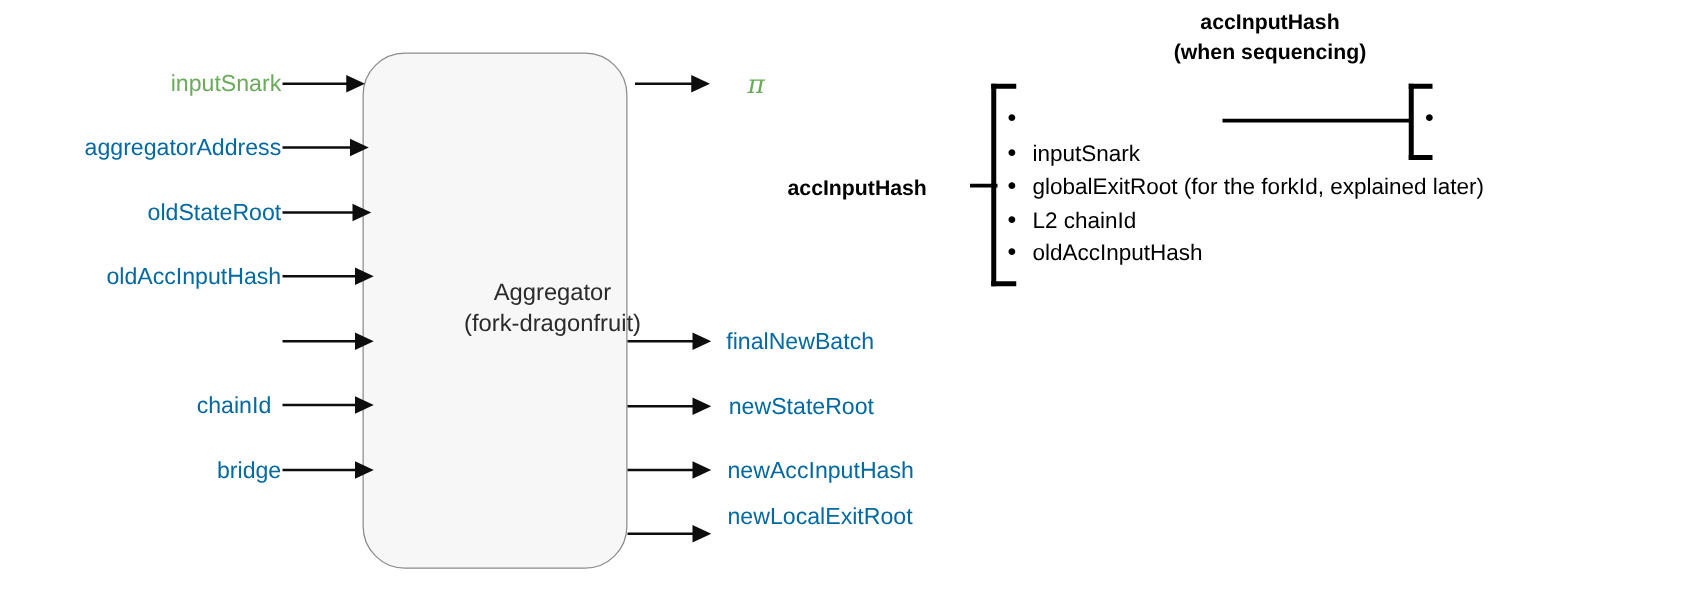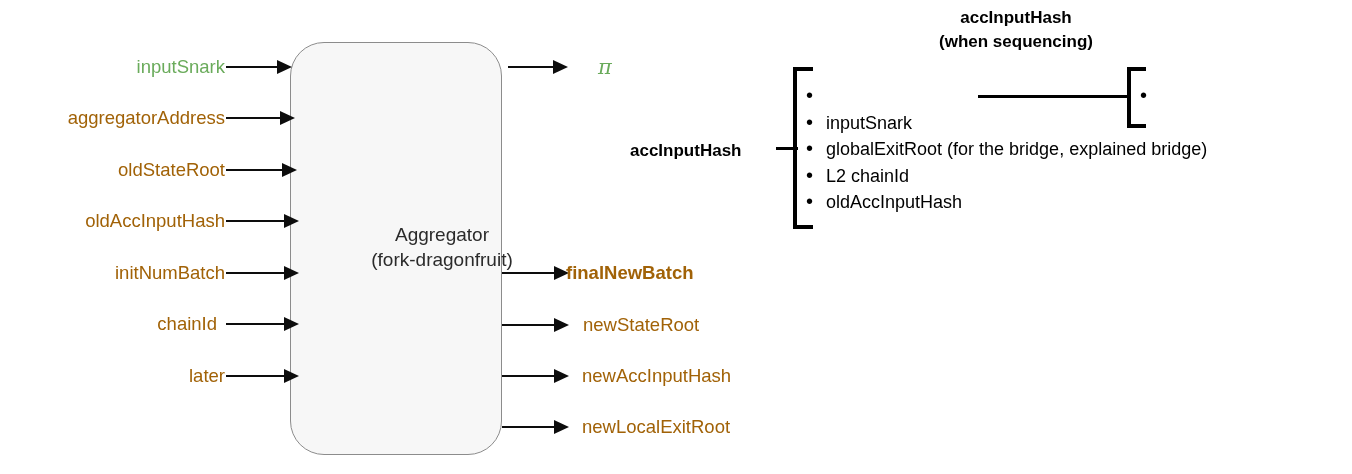--- a/index.html
+++ b/index.html
@@ -52,21 +52,21 @@
     border-top: 7.5px solid transparent;
     border-bottom: 7.5px solid transparent;
     border-left: 15px solid #0d0d0d;
   }
 
   
   .io-label {
     font-size: 18.5px;
     line-height: 22px;
     white-space: nowrap;
-    color: #a16207;
+    color: #0369a1;
   }
   .io-label.green { color: #6aab5b; }
   .io-label.right-align { text-align: right; }
   .pi-symbol {
     font-family: "DejaVu Serif", serif;
     font-size: 21px;
     color: #6aab5b;
     font-style: italic;
   }
 
@@ -162,51 +162,50 @@
   <div class="abs arrow-head" style="left:280px; top:110.5px;"></div>
 
   <div class="abs io-label right-align" style="left:20px; top:159px; width:205px; padding-right:13px;">oldStateRoot</div>
   <div class="abs arrow-line" style="left:226px; top:168.8px; width:58px;"></div>
   <div class="abs arrow-head" style="left:282px; top:162.5px;"></div>
 
   <div class="abs io-label right-align" style="left:20px; top:210px; width:205px; padding-right:13px;">oldAccInputHash</div>
   <div class="abs arrow-line" style="left:226px; top:219.8px; width:60px;"></div>
   <div class="abs arrow-head" style="left:284px; top:213.5px;"></div>
 
-  <div class="abs io-label right-align" style="left:20px; top:262px; width:205px; padding-right:13px;">initNumBatch</div>
   <div class="abs arrow-line" style="left:226px; top:271.8px; width:60px;"></div>
   <div class="abs arrow-head" style="left:284px; top:265.5px;"></div>
 
   <div class="abs io-label right-align" style="left:12px; top:313px; width:205px; padding-right:13px;">chainId</div>
   <div class="abs arrow-line" style="left:226px; top:322.8px; width:60px;"></div>
   <div class="abs arrow-head" style="left:284px; top:316.5px;"></div>
 
-  <div class="abs io-label right-align" style="left:20px; top:365px; width:205px; padding-right:13px;">later</div>
+  <div class="abs io-label right-align" style="left:20px; top:365px; width:205px; padding-right:13px;">bridge</div>
   <div class="abs arrow-line" style="left:226px; top:374.8px; width:60px;"></div>
   <div class="abs arrow-head" style="left:284px; top:368.5px;"></div>
 
   <div class="abs arrow-line" style="left:508px; top:65.8px; width:47px;"></div>
   <div class="abs arrow-head" style="left:553px; top:59.5px;"></div>
   <div class="abs pi-symbol" style="left:598px; top:55px;">π</div>
 
   <div class="abs arrow-line" style="left:502px; top:271.8px; width:55px;"></div>
   <div class="abs arrow-head" style="left:554px; top:265.5px;"></div>
-  <div class="abs io-label" style="left:566px; top:262px;font-weight:bold;">finalNewBatch</div>
+  <div class="abs io-label" style="left:581px; top:262px;">finalNewBatch</div>
 
   <div class="abs arrow-line" style="left:502px; top:323.8px; width:55px;"></div>
   <div class="abs arrow-head" style="left:554px; top:317.5px;"></div>
   <div class="abs io-label" style="left:583px; top:314px;text-align:center;">newStateRoot</div>
 
   <div class="abs arrow-line" style="left:502px; top:374.8px; width:55px;"></div>
   <div class="abs arrow-head" style="left:554px; top:368.5px;"></div>
   <div class="abs io-label" style="left:582px; top:365px;">newAccInputHash</div>
 
   <div class="abs arrow-line" style="left:502px; top:425.8px; width:55px;"></div>
   <div class="abs arrow-head" style="left:554px; top:419.5px;"></div>
-  <div class="abs io-label" style="left:582px; top:416px;">newLocalExitRoot</div>
+  <div class="abs io-label" style="left:582px; top:402px;">newLocalExitRoot</div>
 
   <div class="abs" id="acc-heading">
     <div>accInputHash</div>
     <div>(when sequencing)</div>
   </div>
 
   <div class="abs" id="acc-left-label">accInputHash</div>
   <div class="abs connector" style="left:776px; top:147px; width:22px;"></div>
 
   <div class="abs bracket" id="bracket-main"></div>
@@ -214,21 +213,21 @@
   <div class="abs" id="bullet-list">
     <div class="bullet-row">
       <span class="bullet-dot">•</span>
     </div>
     <div class="bullet-row">
       <span class="bullet-dot">•</span>
       <span>inputSnark</span>
     </div>
     <div class="bullet-row">
       <span class="bullet-dot">•</span>
-      <span>globalExitRoot (for the bridge, explained bridge)</span>
+      <span>globalExitRoot (for the forkId, explained later)</span>
     </div>
     <div class="bullet-row">
       <span class="bullet-dot">•</span>
       <span>L2 chainId</span>
     </div>
     <div class="bullet-row">
       <span class="bullet-dot">•</span>
       <span>oldAccInputHash</span>
     </div>
   </div>

